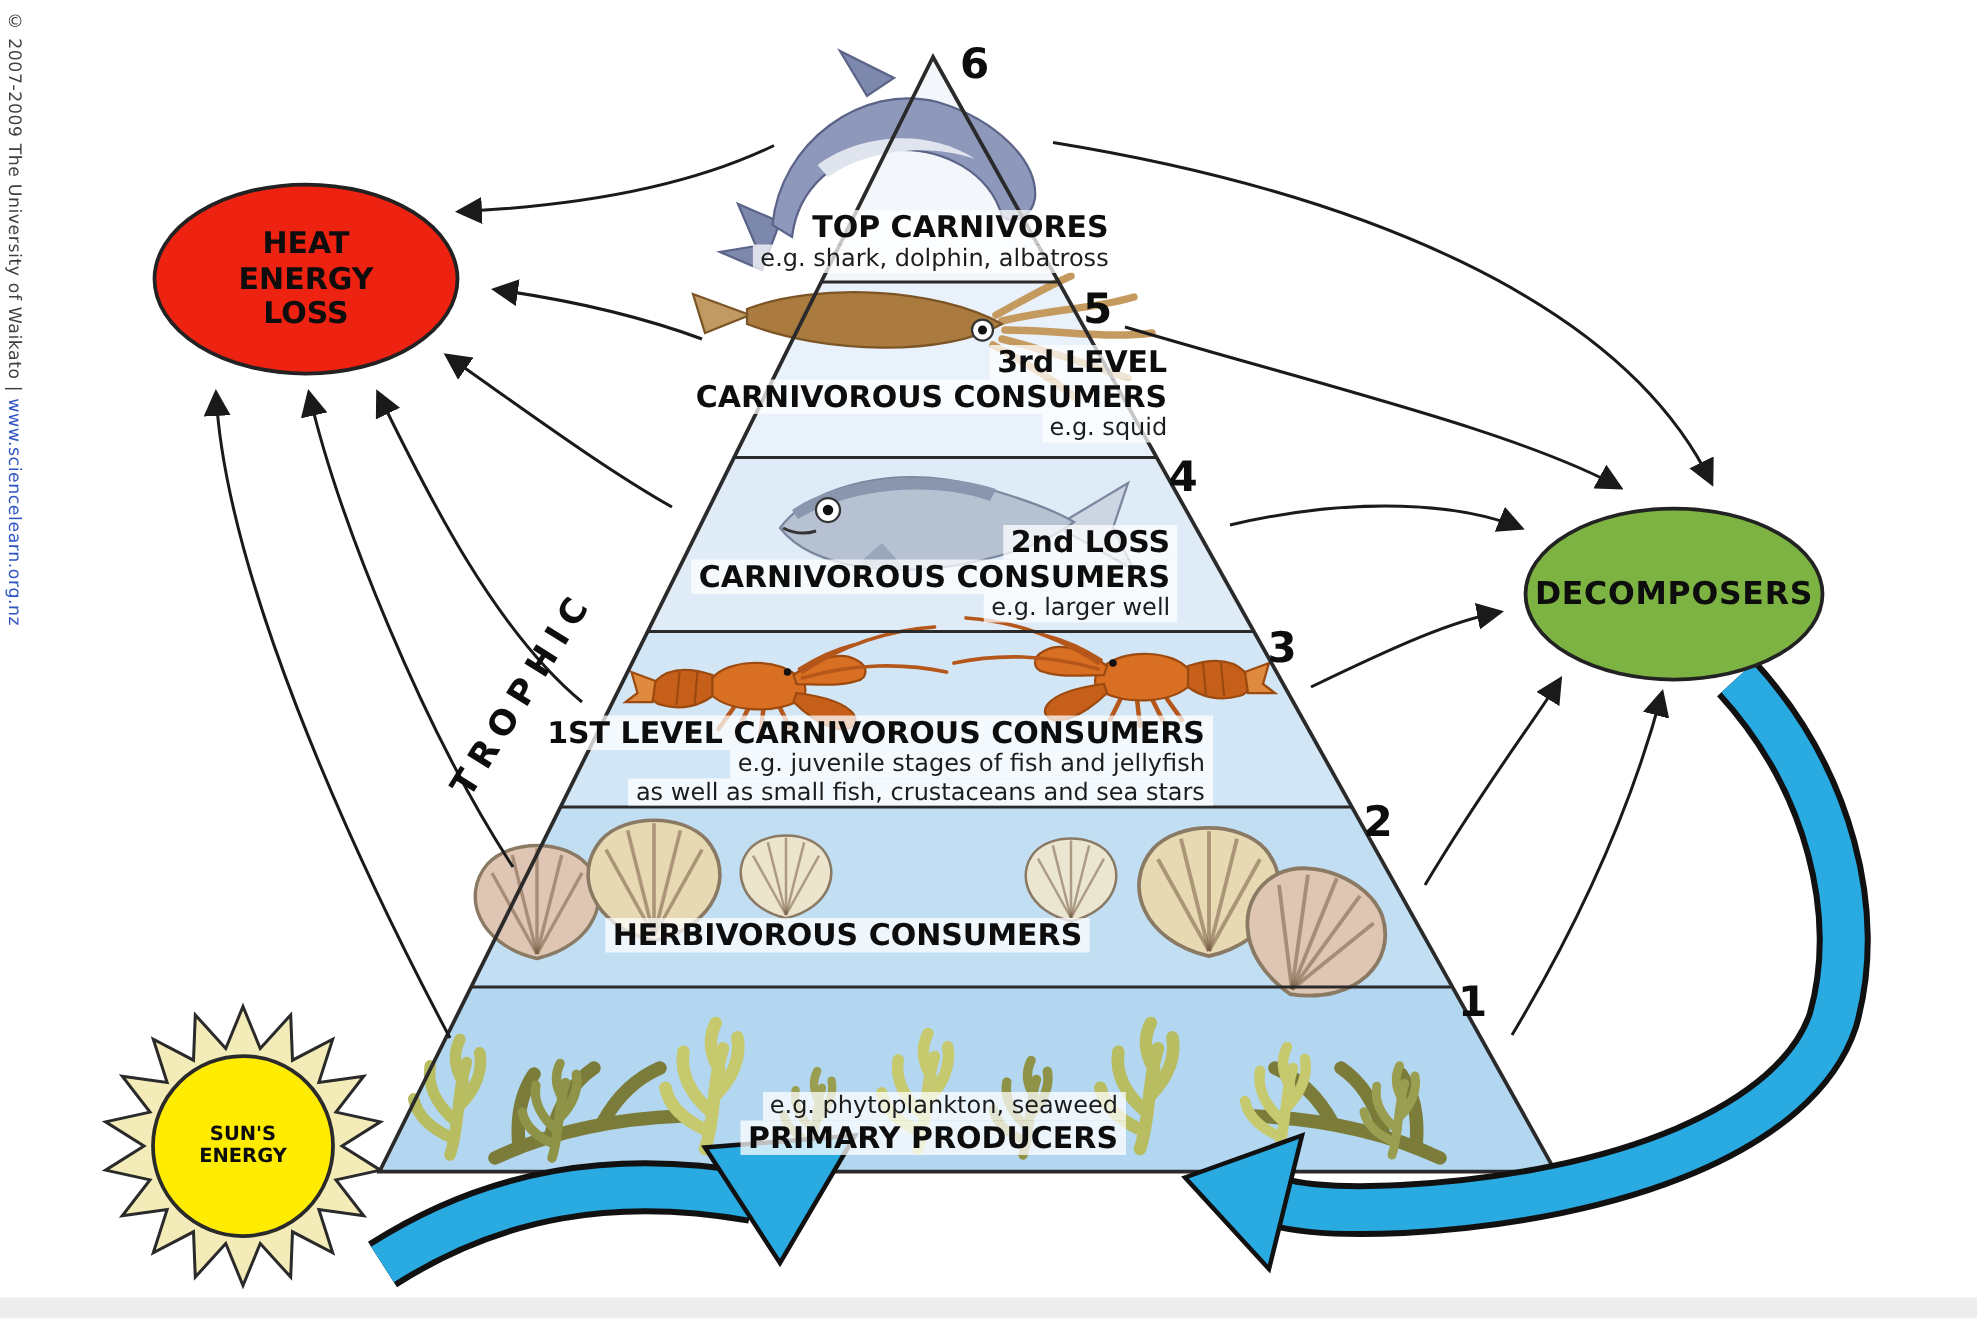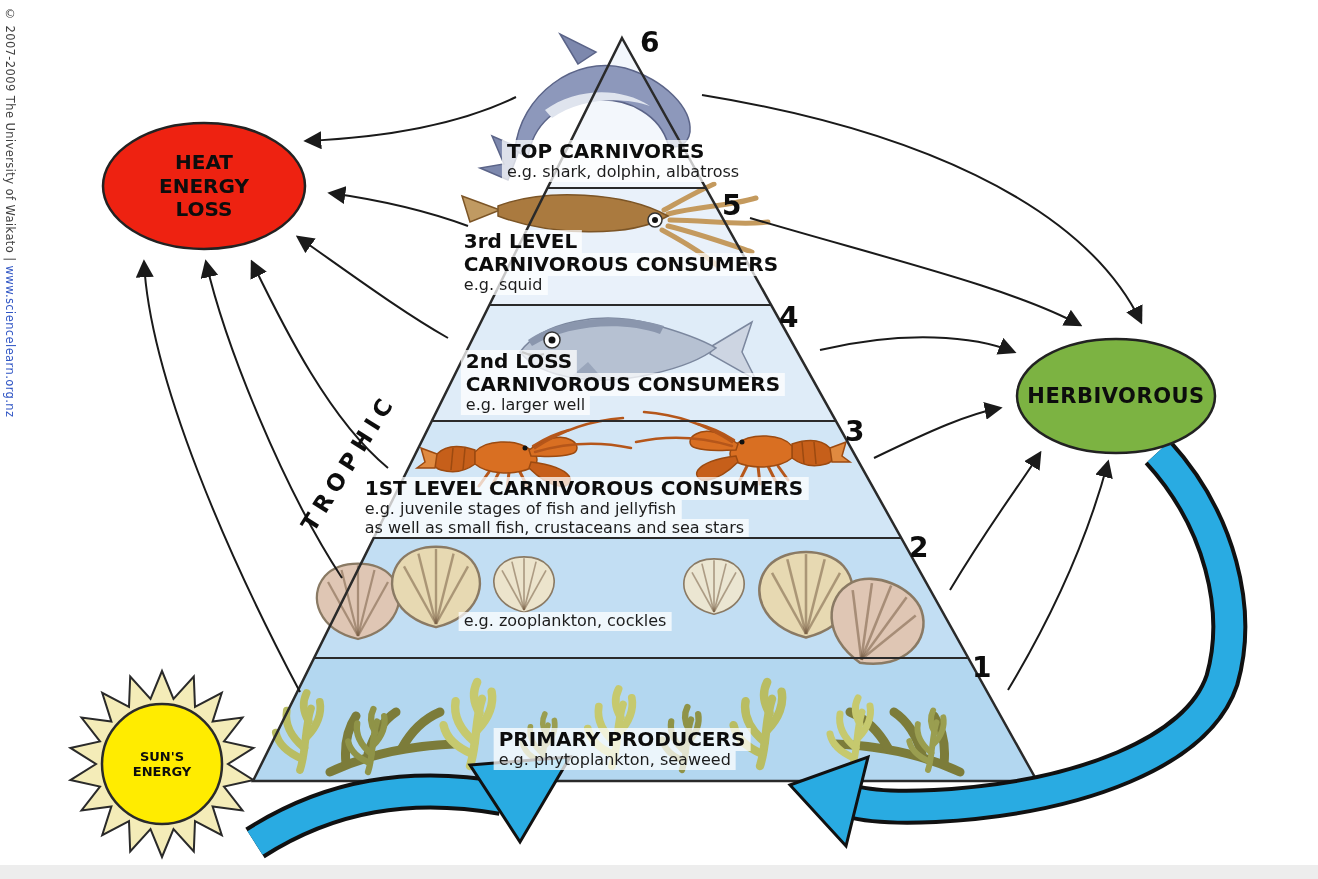--- a/index.html
+++ b/index.html
@@ -2,21 +2,21 @@
 <html><head>
 <meta charset="utf-8">
 <style>
   html,body{margin:0;padding:0;background:#ffffff;}
   .canvas{position:relative;width:1318px;height:879px;background:#ffffff;overflow:hidden;
           font-family:"DejaVu Sans","Liberation Sans",sans-serif;}
   svg.diagram{position:absolute;left:0;top:0;}
   .copyright{position:absolute;left:3px;top:7px;writing-mode:vertical-rl;
              font-size:11.5px;letter-spacing:.4px;color:#3f3f3f;white-space:nowrap;}
   .copyright .url{color:#2f55c4;}
-  .lvl{position:absolute;transform:translateX(-50%);text-align:left;line-height:1.16;white-space:nowrap;}
+  .lvl{position:absolute;transform:translateX(-50%);text-align:right;line-height:1.16;white-space:nowrap;}
   .lvl .t{display:inline-block;font-weight:bold;font-size:20px;color:#0d0d0d;
           background:rgba(255,255,255,.74);padding:0 5px;}
   .lvl .e{display:inline-block;font-size:16px;color:#1c1c1c;
           background:rgba(255,255,255,.74);padding:0 5px;}
   .lvlnum{position:absolute;font-weight:bold;font-size:28px;color:#0d0d0d;}
   .node-label{position:absolute;transform:translate(-50%,-50%);text-align:center;
               font-weight:bold;color:#0d0d0d;line-height:1.18;white-space:nowrap;}
   .heat-label{font-size:20px;}
   .decomp-label{font-size:21px;letter-spacing:.5px;}
   .sun-label{font-size:13px;}
@@ -228,32 +228,32 @@
     <div><span class="t">2nd LOSS</span></div>
     <div><span class="t">CARNIVOROUS CONSUMERS</span></div>
     <div><span class="e">e.g. larger well</span></div>
   </div>
   <div class="lvl" style="left:584px;top:477px">
     <div><span class="t">1ST LEVEL CARNIVOROUS CONSUMERS</span></div>
     <div><span class="e">e.g. juvenile stages of fish and jellyfish</span></div>
     <div><span class="e">as well as small fish, crustaceans and sea stars</span></div>
   </div>
   <div class="lvl" style="left:565px;top:612px">
-    <div><span class="e">e.g. zooplankton, cockles</span></div>
+    <div><span class="t">HERBIVOROUS CONSUMERS</span></div>
   </div>
   <div class="lvl" style="left:622px;top:728px">
+    <div><span class="e">e.g. phytoplankton, seaweed</span></div>
     <div><span class="t">PRIMARY PRODUCERS</span></div>
-    <div><span class="e">e.g. phytoplankton, seaweed</span></div>
   </div>
 
   <div class="node-label heat-label" style="left:204px;top:186px">
     <div>HEAT</div>
     <div>ENERGY</div>
     <div>LOSS</div>
   </div>
-  <div class="node-label decomp-label" style="left:1116px;top:396px">HERBIVOROUS</div>
+  <div class="node-label decomp-label" style="left:1116px;top:396px">DECOMPOSERS</div>
   <div class="node-label sun-label" style="left:162px;top:764px">
     <div>SUN'S</div>
     <div>ENERGY</div>
   </div>
 
   <div class="bottom-strip"></div>
 </div>
 
 </body></html>

